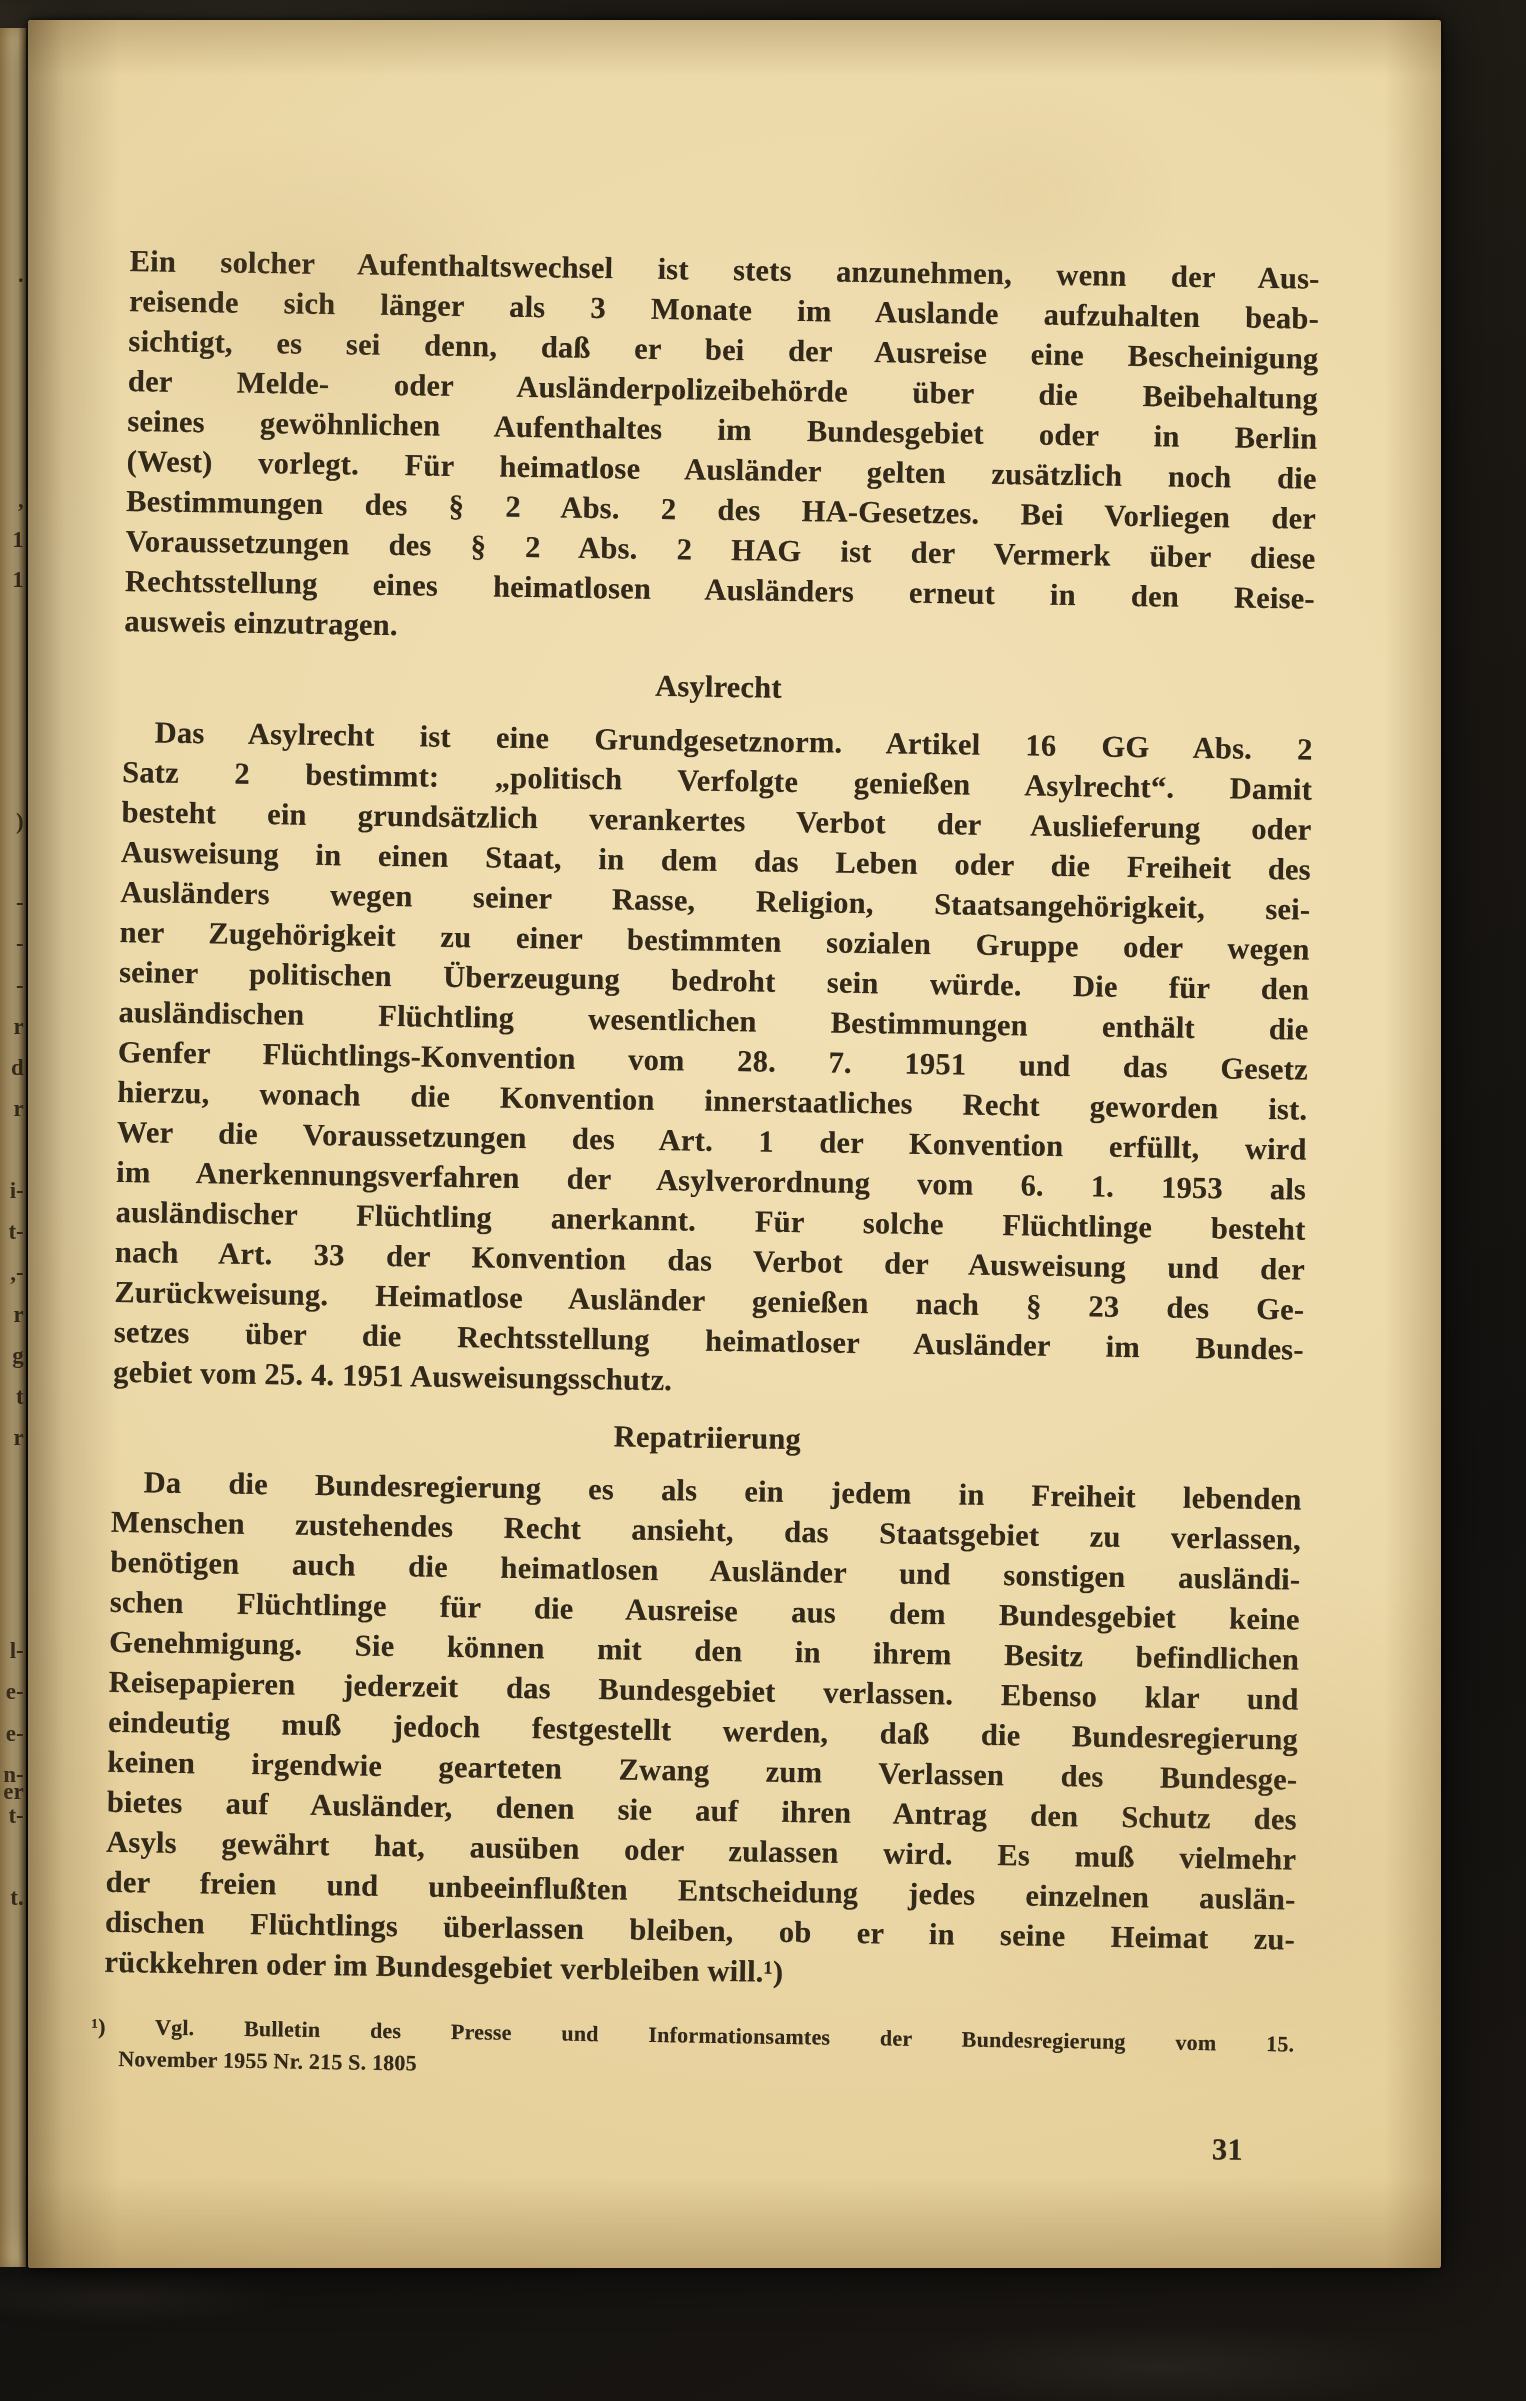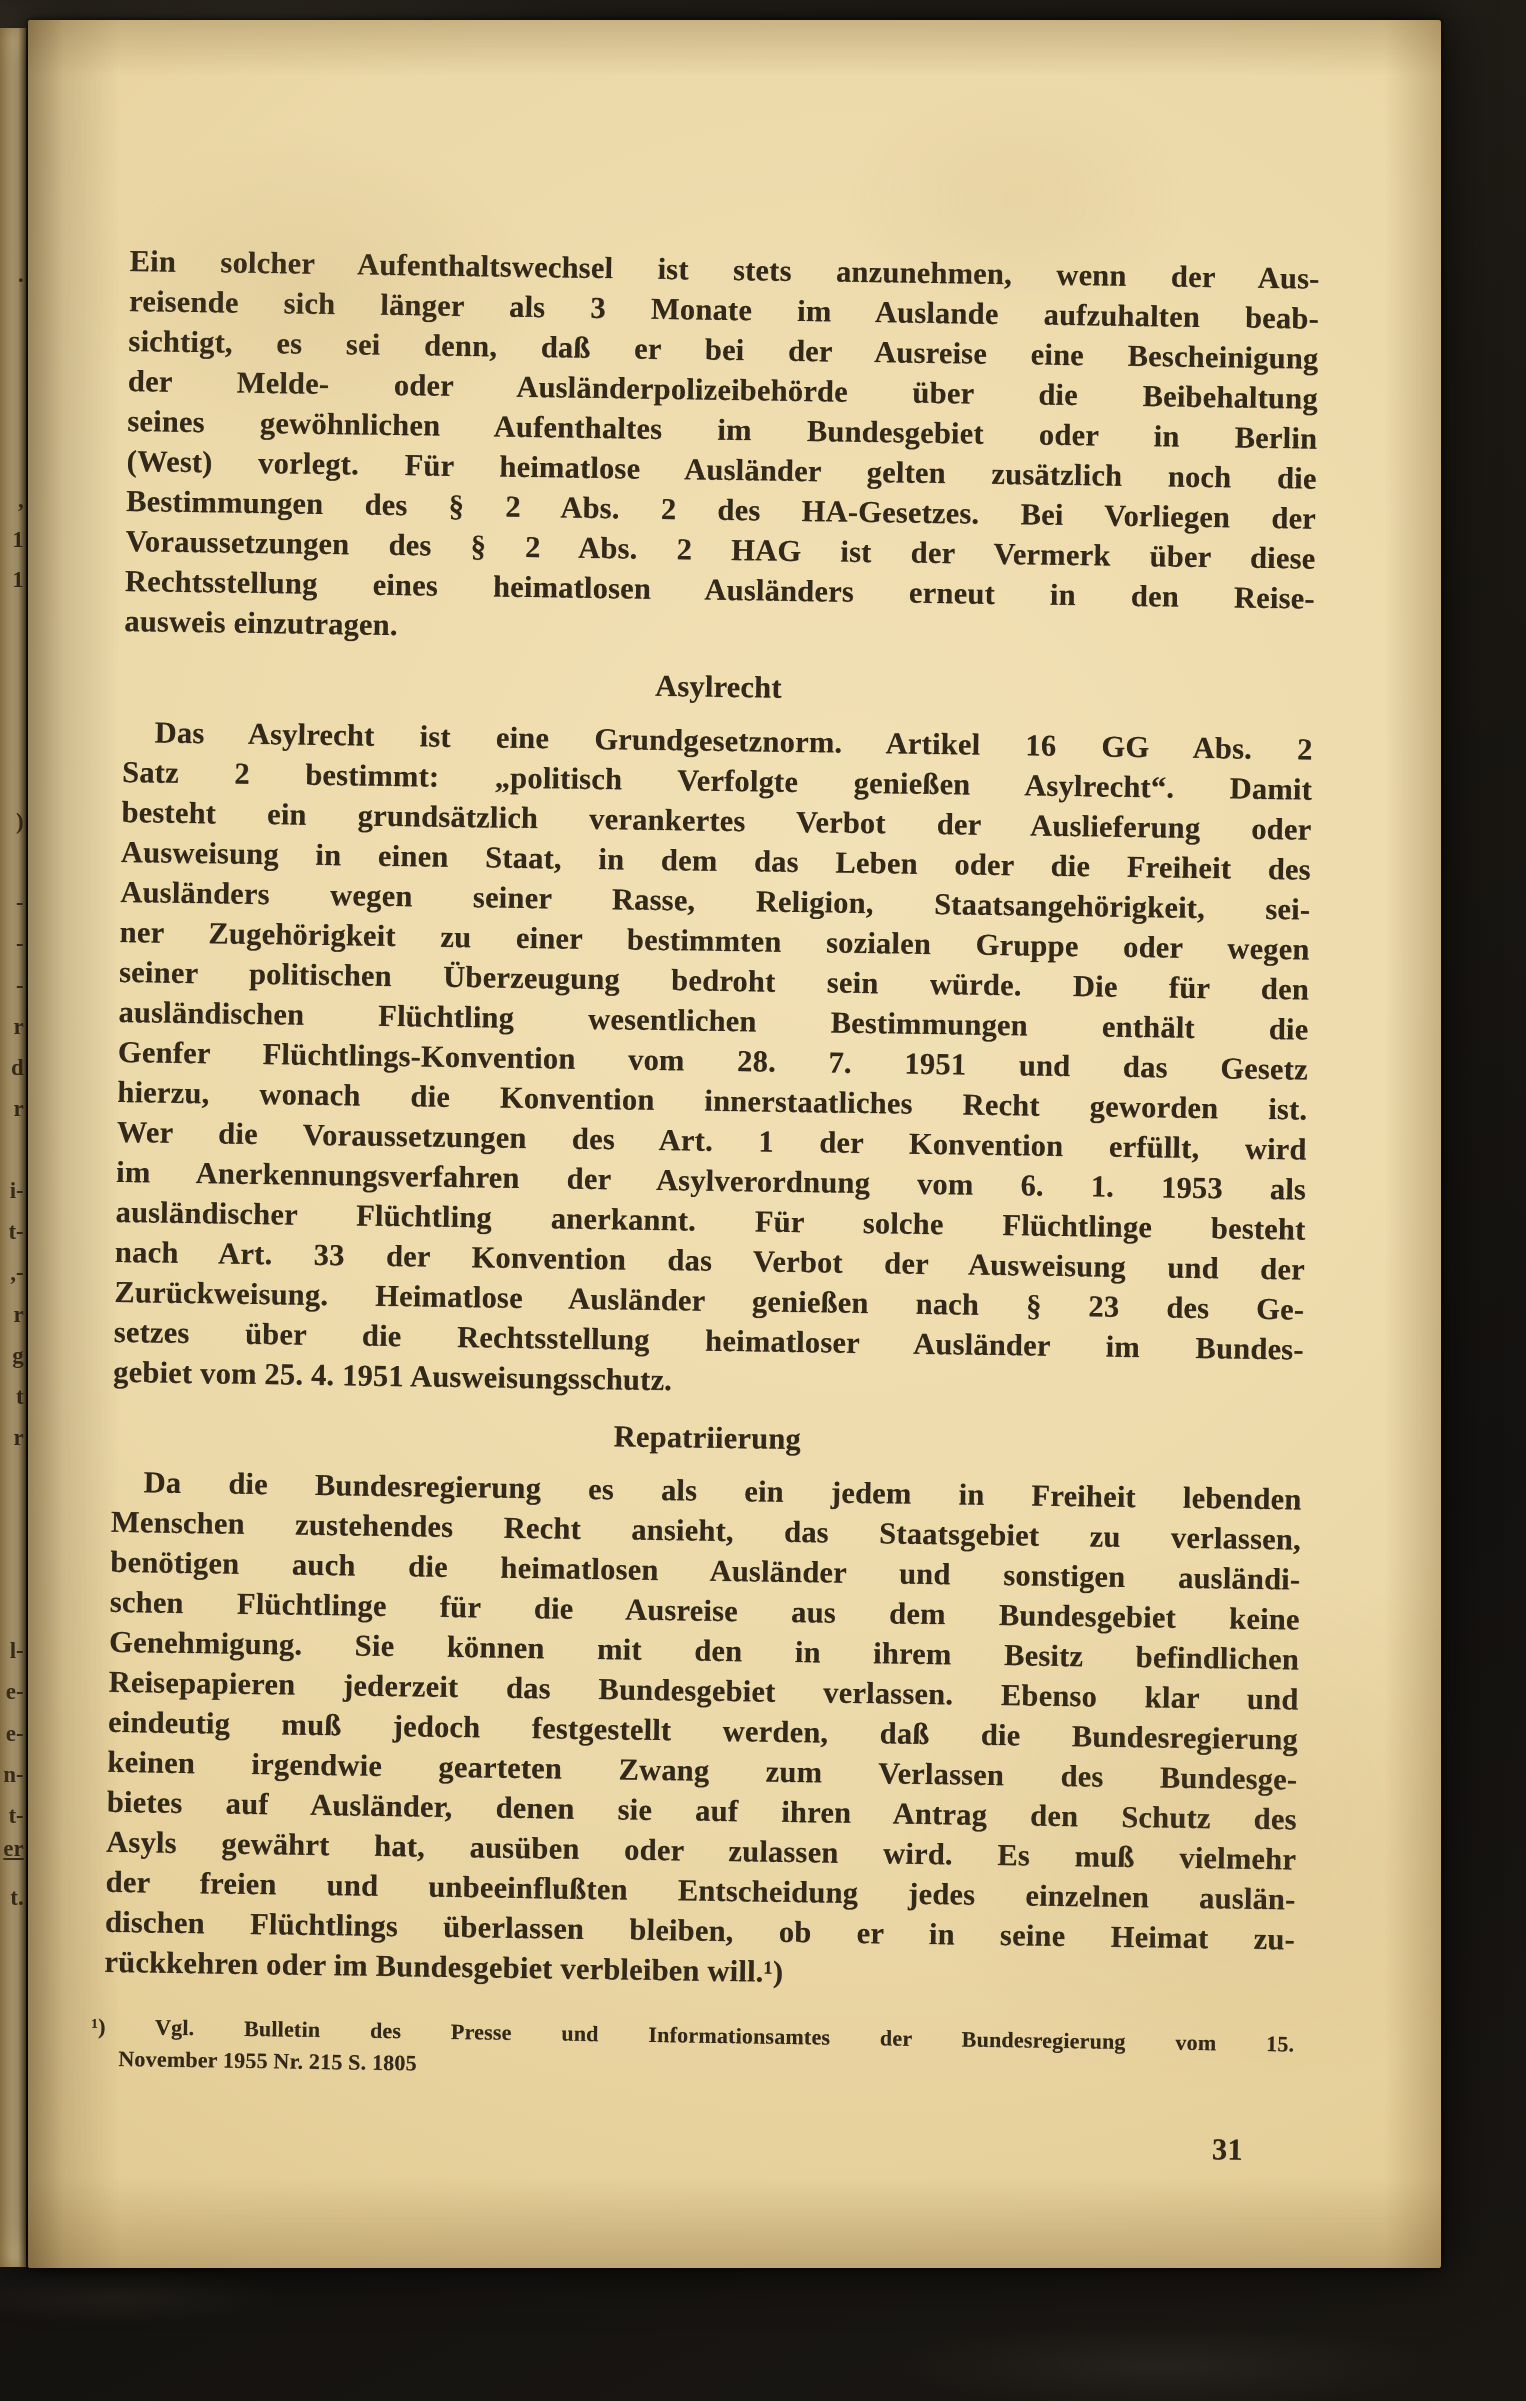--- a/index.html
+++ b/index.html
@@ -110,21 +110,21 @@
       <span class="frag" style="top: 1261px;">,-</span>
       <span class="frag" style="top: 1303px;">r</span>
       <span class="frag" style="top: 1344px;">g</span>
       <span class="frag" style="top: 1385px;">t</span>
       <span class="frag" style="top: 1426px;">r</span>
       <span class="frag" style="top: 1639px;">l-</span>
       <span class="frag" style="top: 1680px;">e-</span>
       <span class="frag" style="top: 1722px;">e-</span>
       <span class="frag" style="top: 1763px;">n-</span>
       <span class="frag" style="top: 1804px;">t-</span>
-      <span class="frag" style="top: 1837px; text-decoration: underline;">er</span>
+      <span class="frag" style="top: 1780px;">er</span>
       <span class="frag" style="top: 1886px;">t.</span>
     </div>
 
   <div class="page">
     <div class="content">
 
       <div class="para">
           <div class="line">Ein solcher Aufenthaltswechsel ist stets anzunehmen, wenn der Aus-</div>
           <div class="line">reisende sich länger als 3 Monate im Auslande aufzuhalten beab-</div>
           <div class="line">sichtigt, es sei denn, daß er bei der Ausreise eine Bescheinigung</div>

